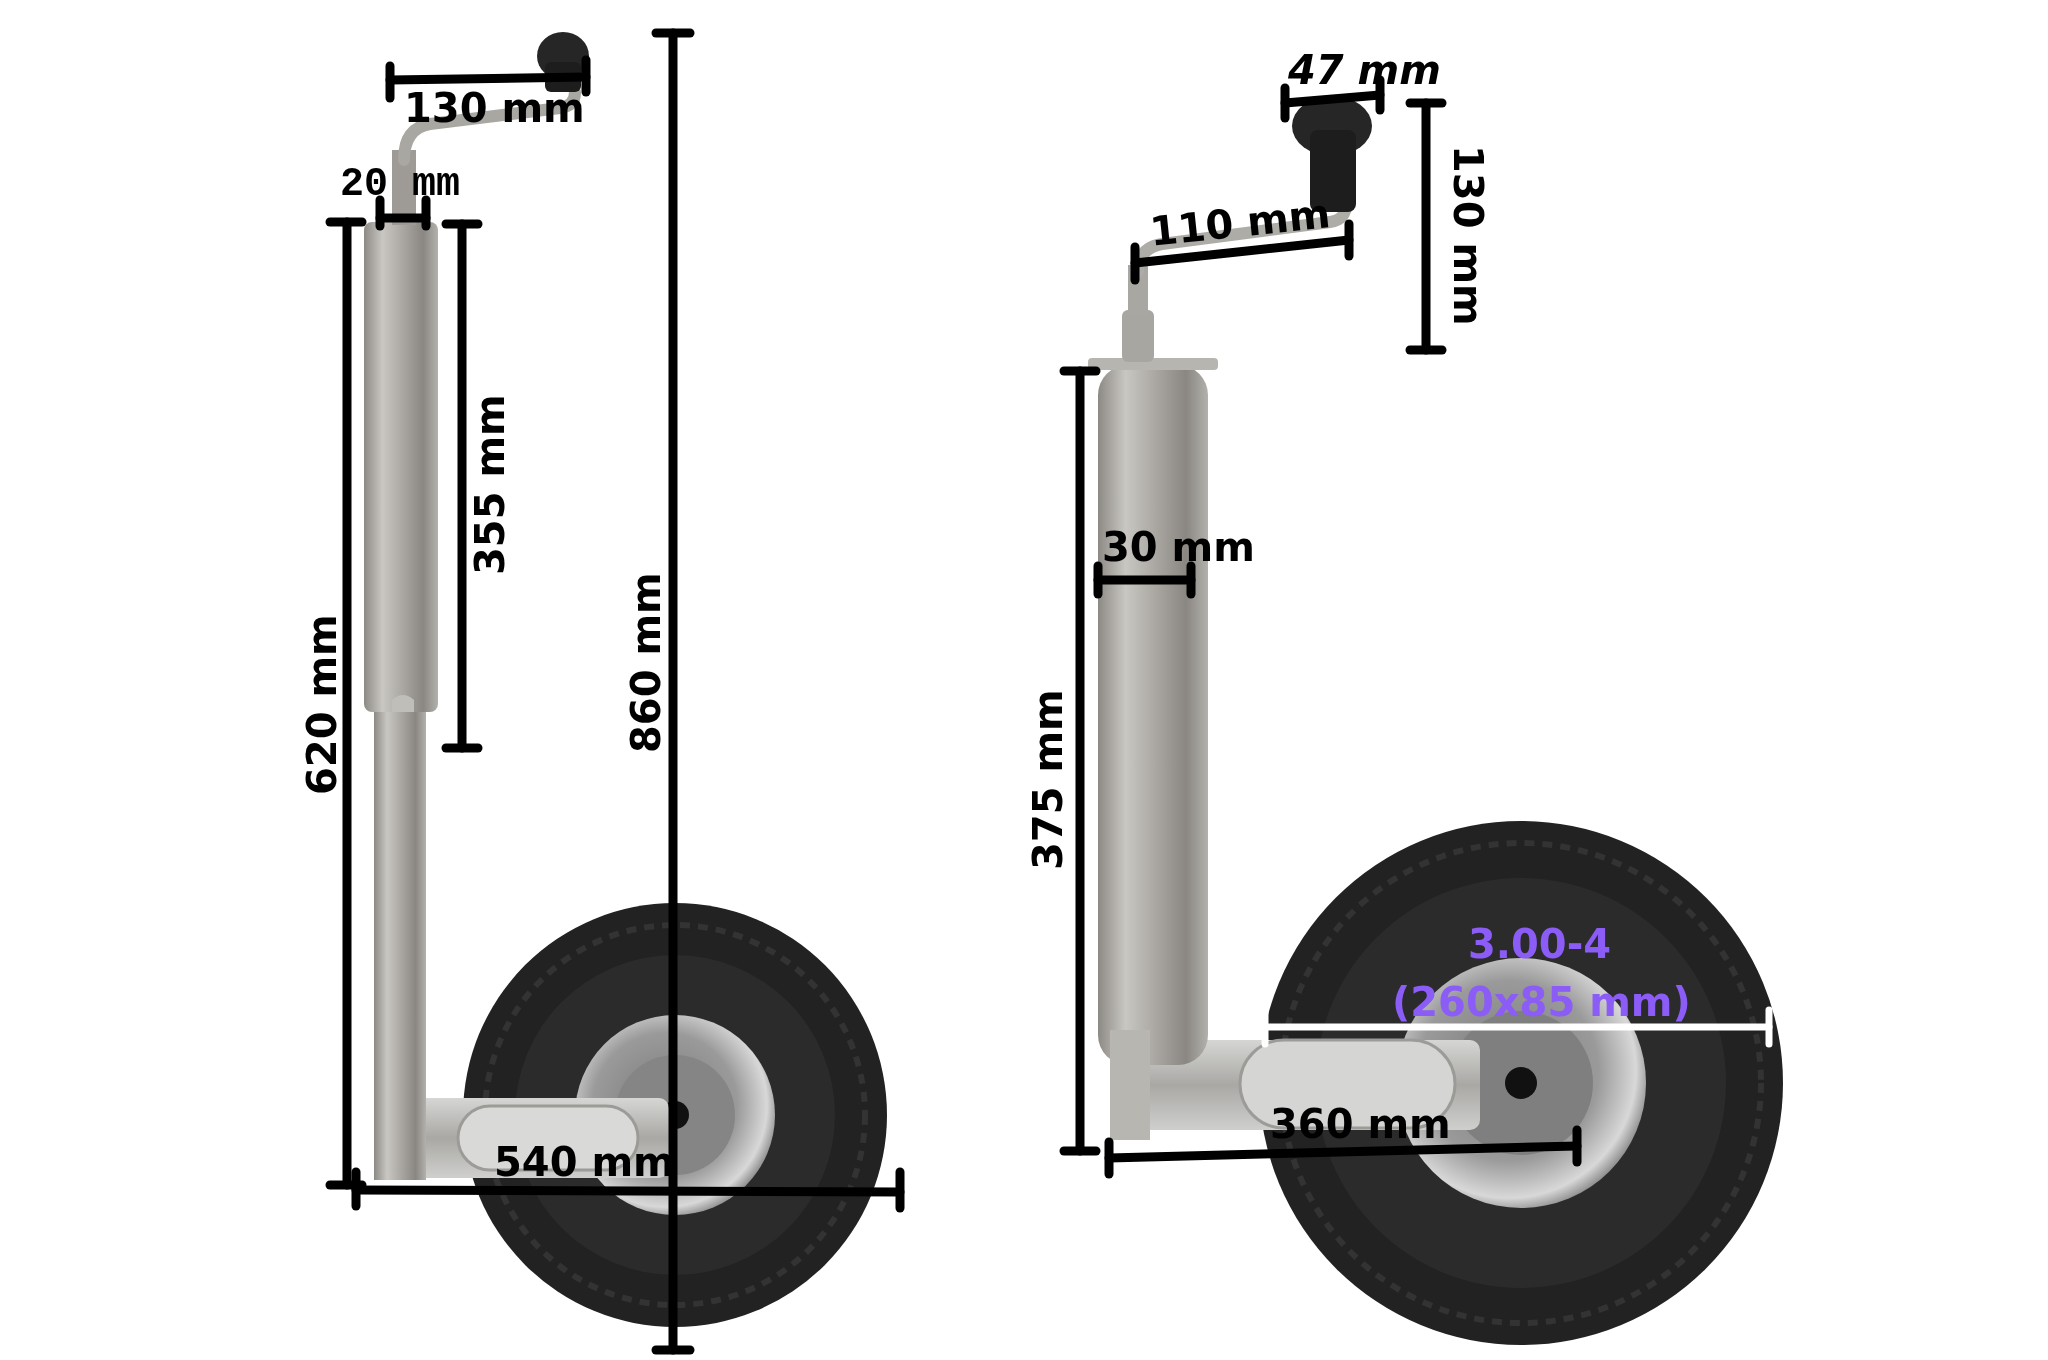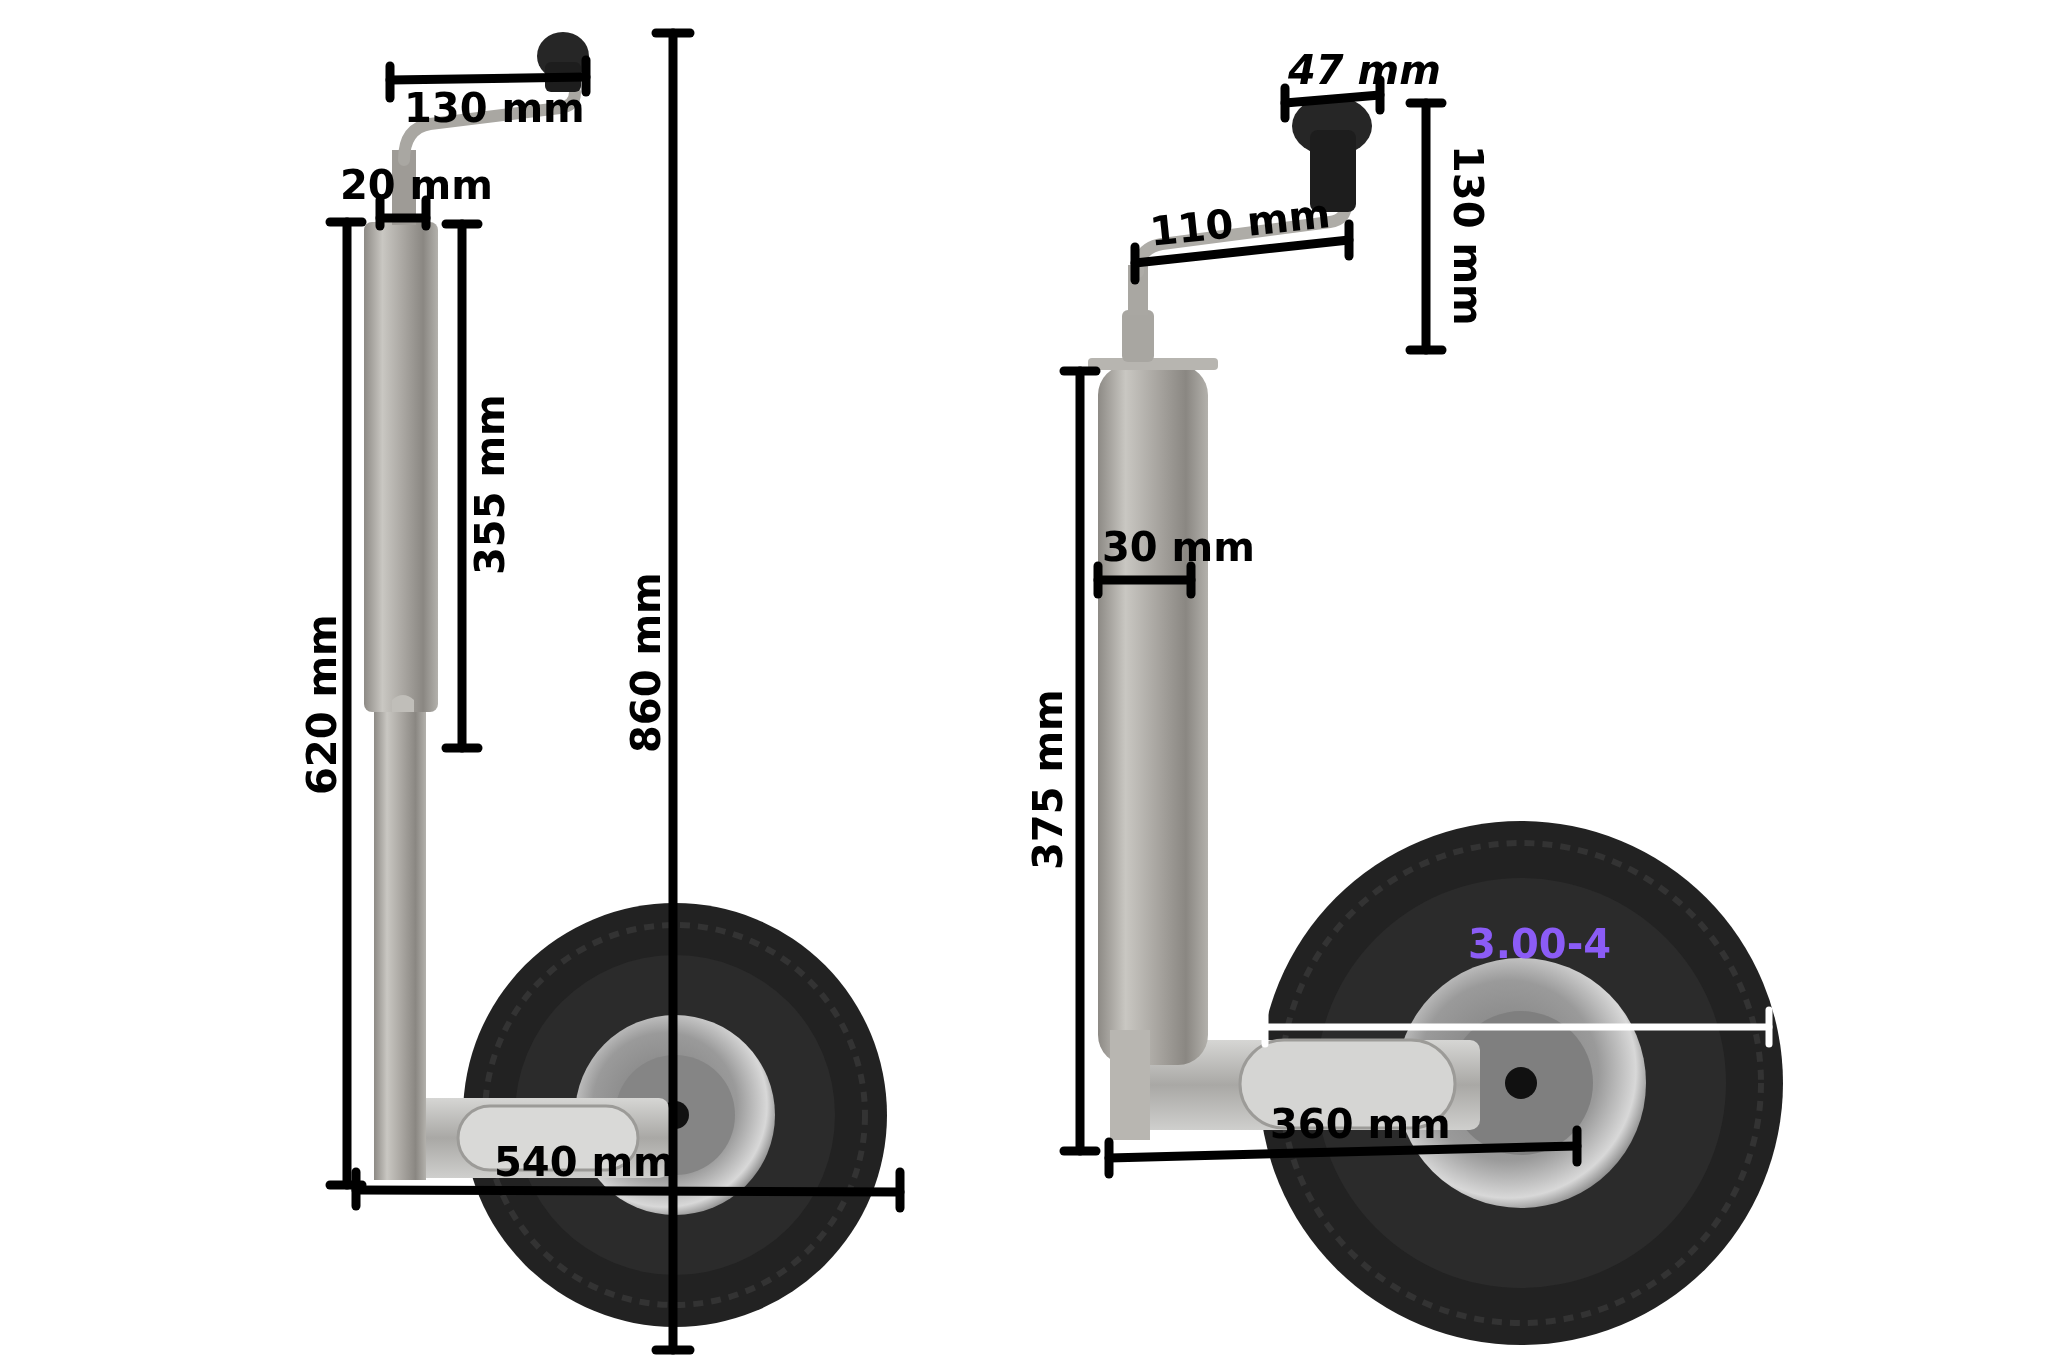--- a/index.html
+++ b/index.html
@@ -138,26 +138,27 @@
 
     <g stroke="#fff" stroke-width="7" stroke-linecap="round" fill="none">
       <line x1="1265" y1="1027" x2="1769" y2="1027"></line>
       <line x1="1265" y1="1010" x2="1265" y2="1044"></line>
       <line x1="1769" y1="1010" x2="1769" y2="1044"></line>
     </g>
   </svg>
 
   
   <div class="lbl" style="left:404px;top:88px;">130 mm</div>
-  <div class="lbl" style="left:340px;top:165px;">20 mm</div>
+  <div class="lbl" style="left:340px;top:165px;font-family:Liberation Mono, monospace;">20 mm</div>
   <div class="lbl vert" style="left:302px;top:795px;">620 mm</div>
   <div class="lbl vert" style="left:470px;top:575px;">355 mm</div>
   <div class="lbl vert" style="left:626px;top:753px;">860 mm</div>
   <div class="lbl" style="left:494px;top:1142px;">540 mm</div>
 
   <div class="lbl" style="left:1288px;top:50px;font-style:italic;">47 mm</div>
   <div class="lbl vert-cw" style="left:1488px;top:145px;">130 mm</div>
   <div class="lbl" style="left:1148px;top:212px;transform:rotate(-6deg);transform-origin:left top;">110 mm</div>
   <div class="lbl vert" style="left:1028px;top:870px;">375 mm</div>
   <div class="lbl" style="left:1102px;top:527px;">30 mm</div>
   <div class="lbl" style="left:1270px;top:1104px;">360 mm</div>
   <div class="lbl white" style="left:1468px;top:924px;">3.00-4</div>
+  <div class="lbl white" style="left:1392px;top:982px;">(260x85 mm)</div>
 </div>
 
 </body></html>

